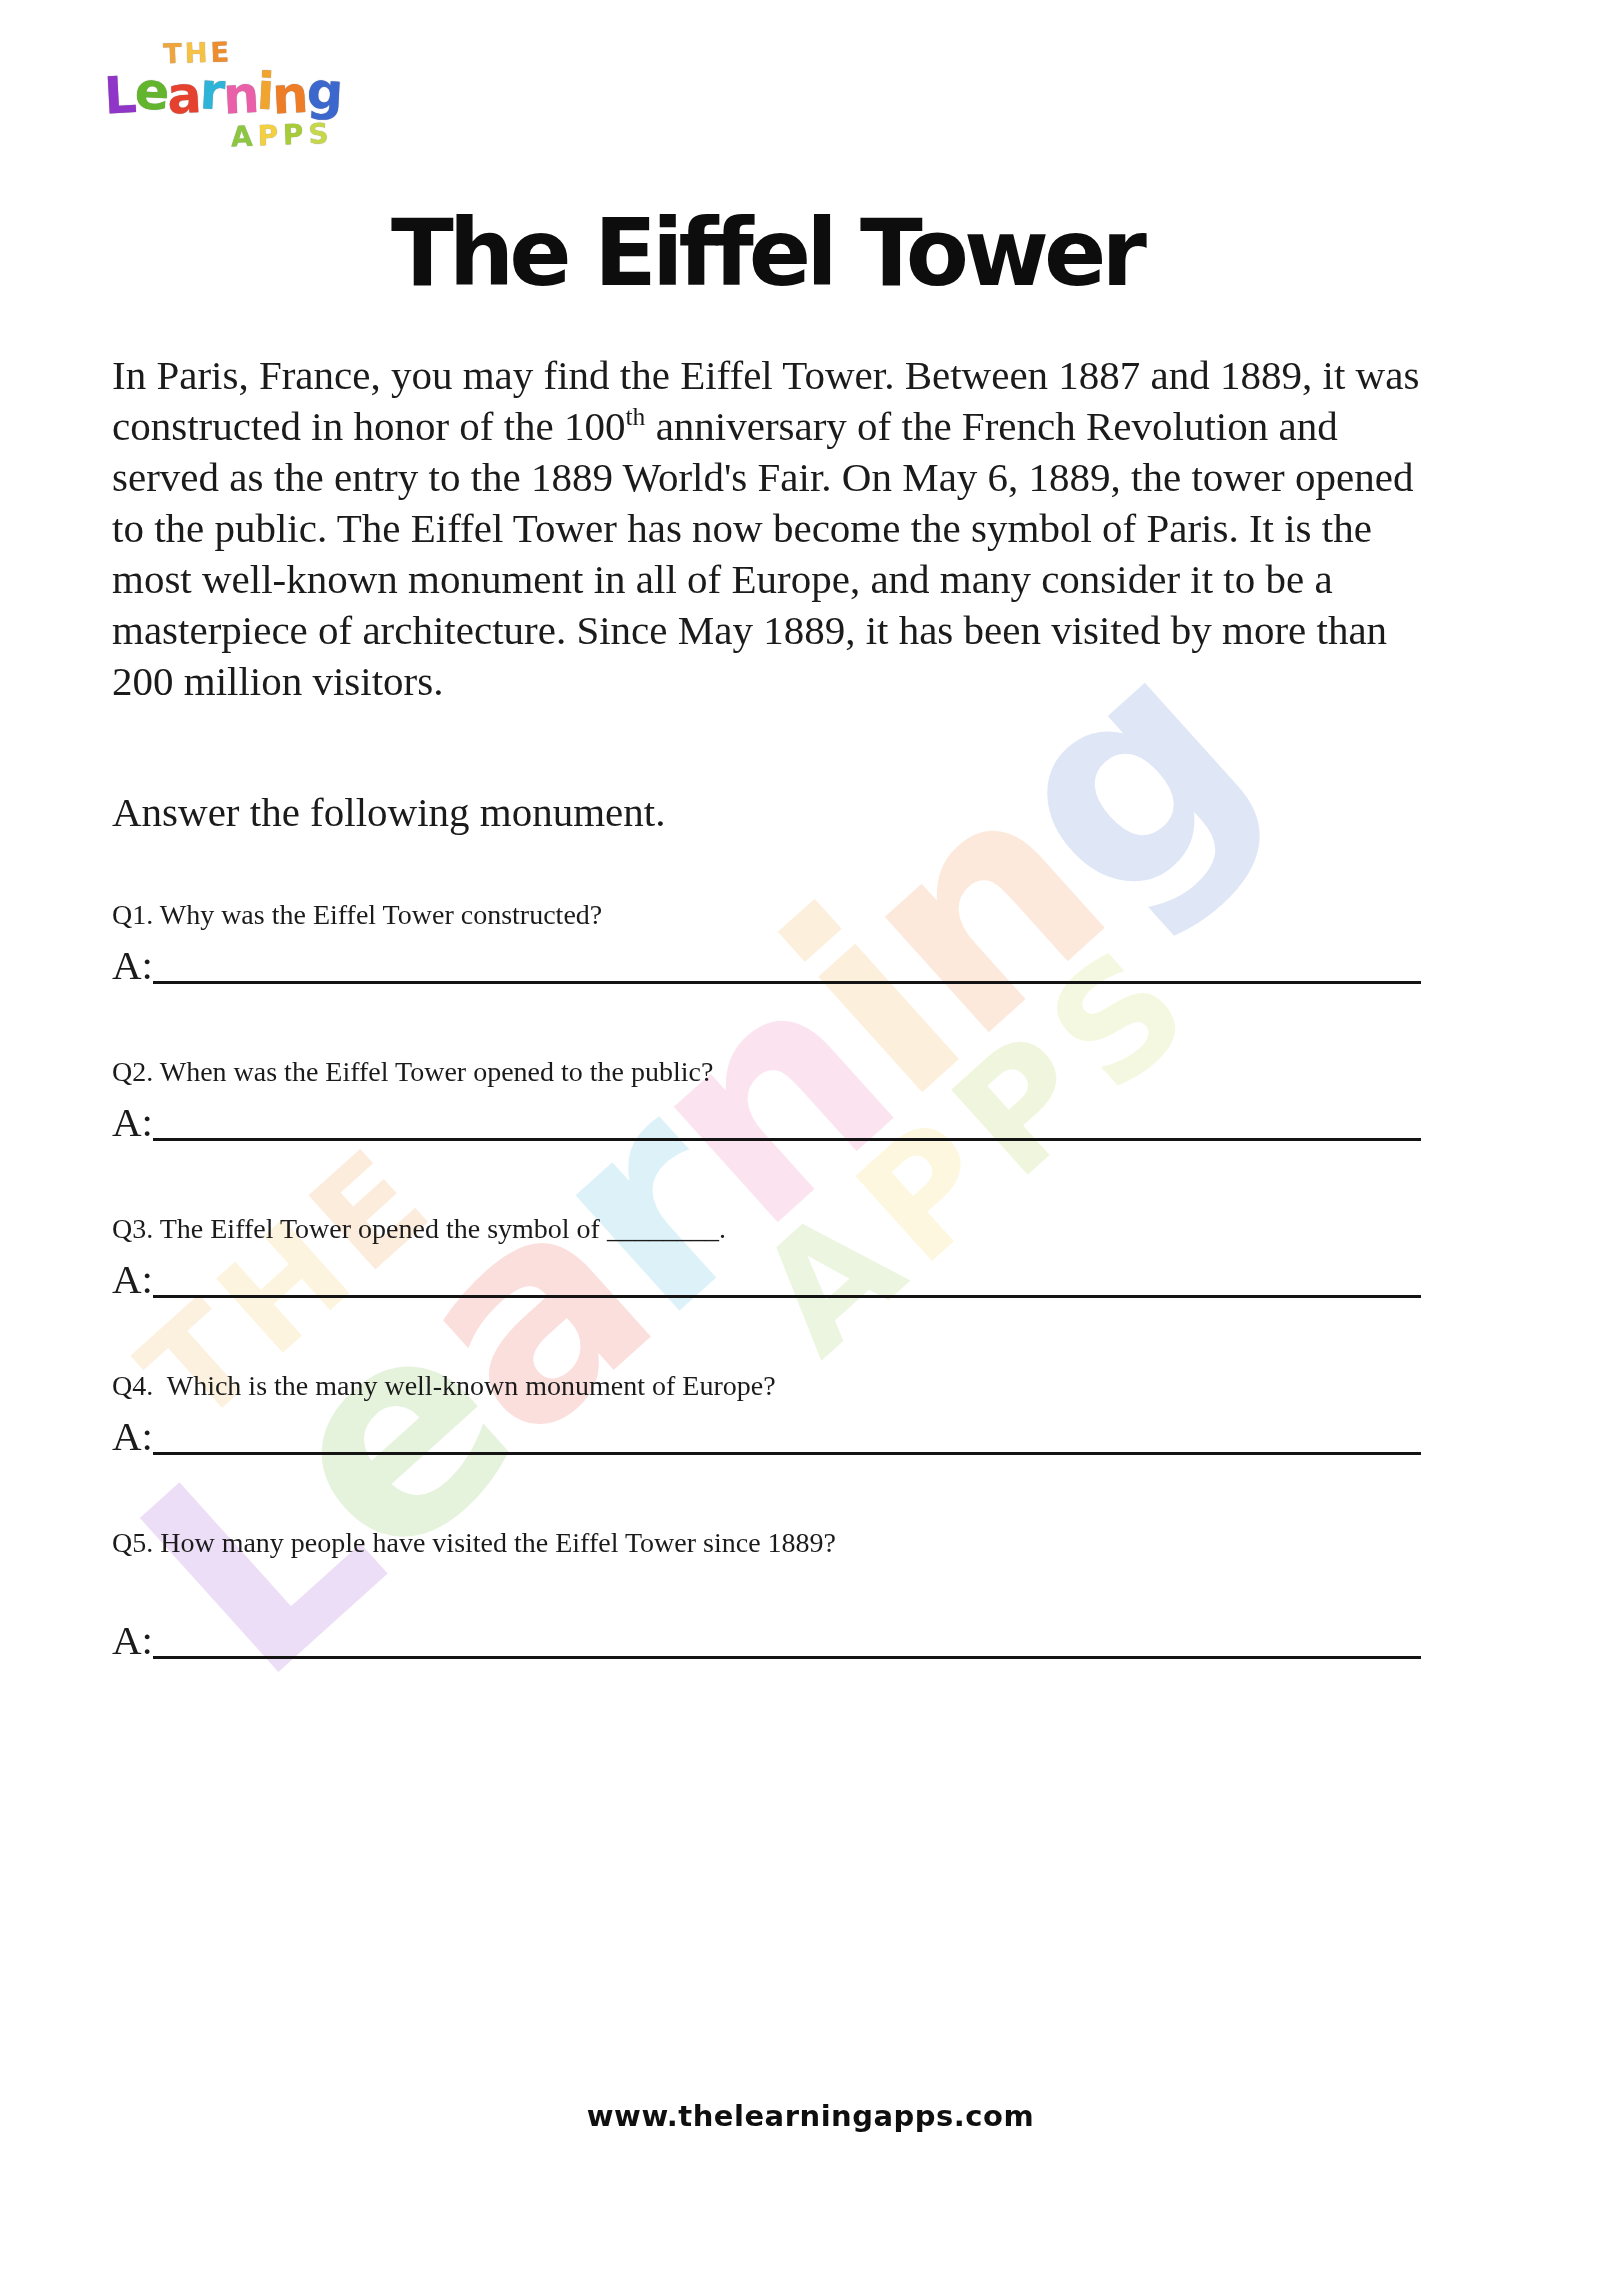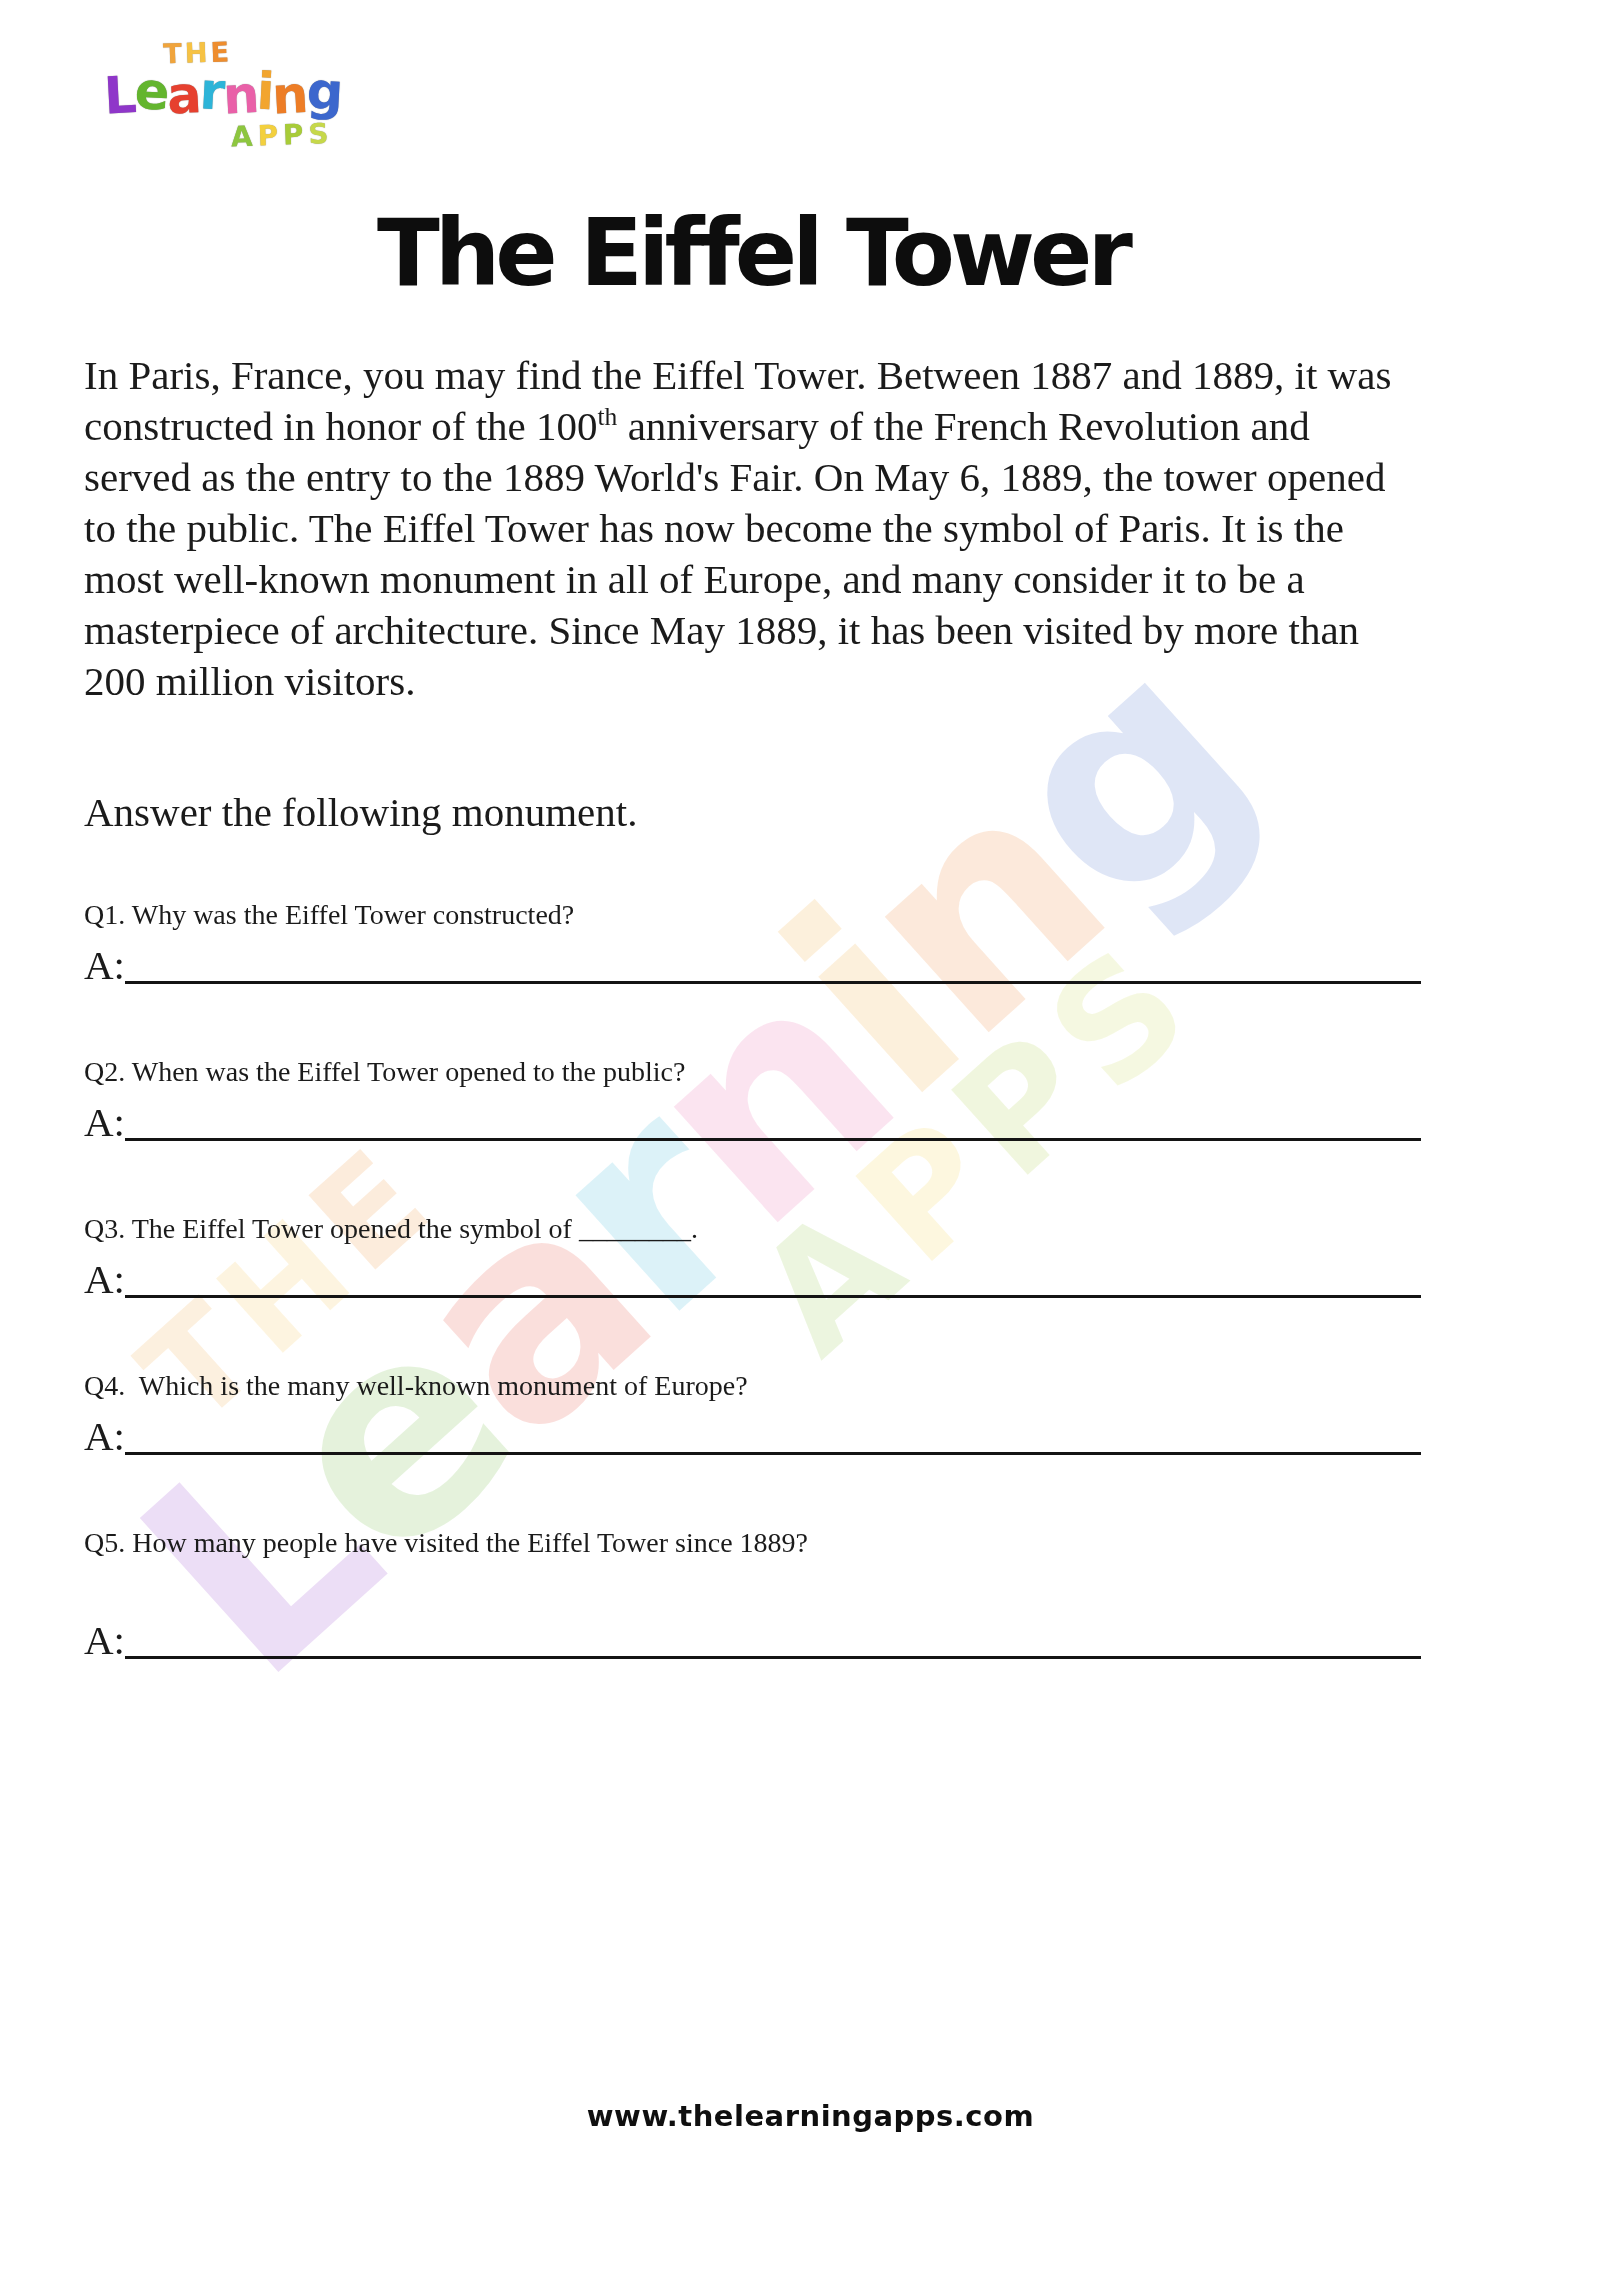--- a/index.html
+++ b/index.html
@@ -34,21 +34,21 @@
     z-index:1;
     font-family:"DejaVu Sans", sans-serif; font-weight:bold;
     line-height:1; pointer-events:none;
   }
   .watermark span { display:inline-block; }
   .wm-the { font-size:137px; margin-left:127px; letter-spacing:9.8px; }
   .wm-learning { font-size:284px; margin-top:-27.4px; letter-spacing:-7.8px; }
   .wm-apps { font-size:157px; margin-left:637px; margin-top:-45px; letter-spacing:13.7px; }
 
   
-  .content { position:relative; z-index:2; padding:0 200px 0 84px; }
+  .content { position:relative; z-index:2; padding:0 200px 0 112px; }
 
   .title {
     margin:201px 0 0 0;
     text-align:center;
     font-family:"DejaVu Sans", sans-serif;
     font-weight:bold;
     font-size:92px;
     letter-spacing:-4.9px;
     color:#0d0d0d;
     line-height:1.15;

